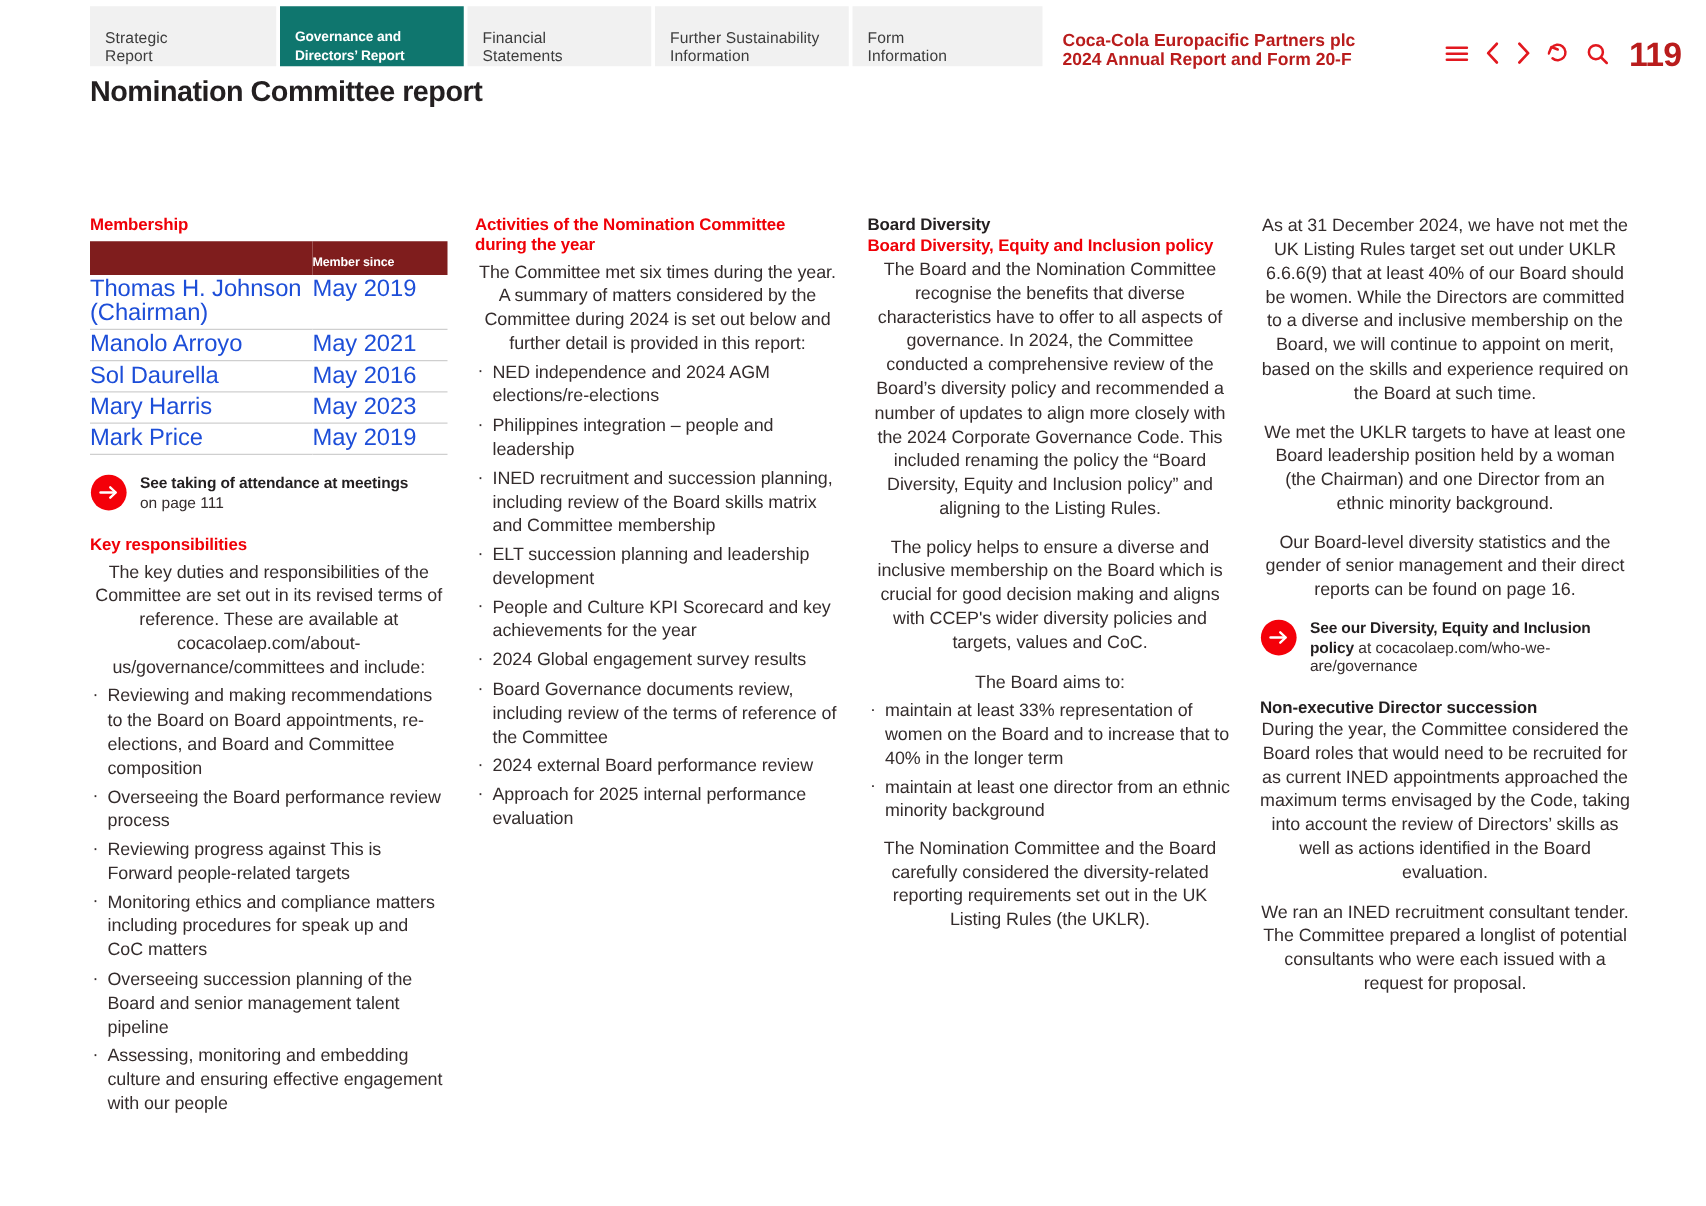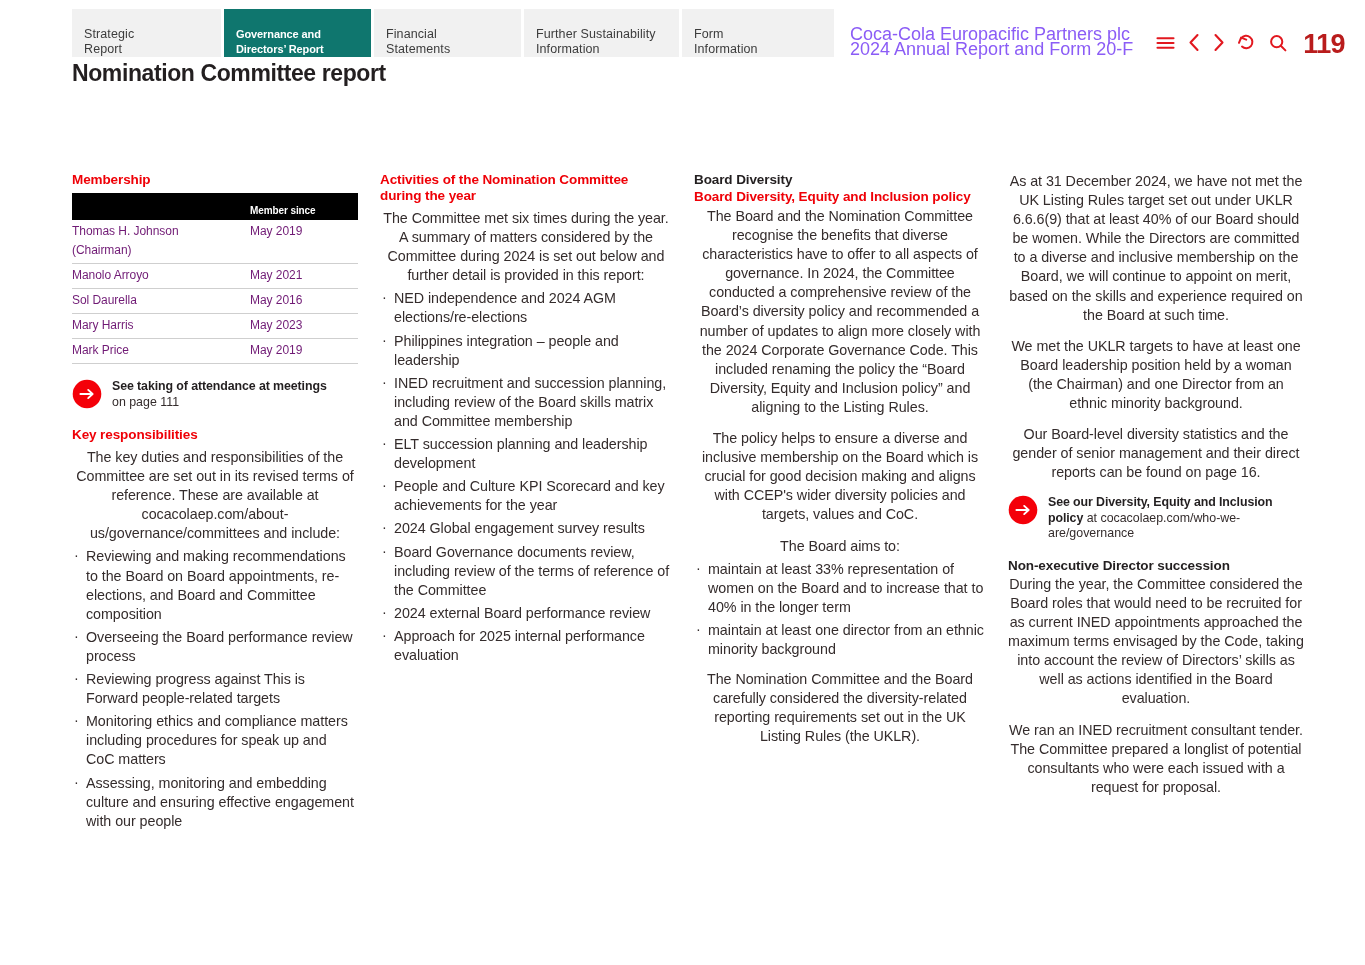--- a/index.html
+++ b/index.html
@@ -8,21 +8,21 @@
     width: 1365px; height: 965px;
     background: #ffffff;
     font-family: "Liberation Sans", sans-serif;
     color: #231f20;
     overflow: hidden;
   }
 
   
   .topnav {
     position: absolute; left: 0; top: 0; width: 1137px; height: 57px;
-    display: flex; align-items: flex-end;
+    display: flex; align-items: center;
   }
   .nav-spacer { width: 72px; flex: none; }
   .tab {
     background: #f1f1f1;
     margin-right: 3px;
     padding: 18px 12px 0 12px;
     font-size: 12.5px;
     line-height: 15px;
     color: #3c3c3c;
     letter-spacing: .1px;
@@ -35,22 +35,23 @@
   .tab.w4 { width: 155px; }
   .tab.w5 { width: 152px; }
   .tab.active {
     background: #0f766e; color: #ffffff; font-weight: bold;
     font-size: 11px; letter-spacing: -.1px;
   }
 
   .brandline {
     flex: none;
     padding: 22px 0 0 13px;
-    font-size: 18px; line-height: 15px; color: #8b5cf6;
+    font-size: 14px; line-height: 15px; color: #b91c1c;
     white-space: pre-line;
+    font-weight: bold;
   }
 
   .navicons {
     position: absolute; right: 78px; top: 33px;
     display: flex; align-items: center; gap: 13px;
   }
   .navicons svg { display: block; }
   .pagenum {
     position: absolute; right: 20px; top: 29px;
     font-size: 27px; font-weight: bold; letter-spacing: -.6px;
@@ -97,28 +98,28 @@
     margin-bottom: 4px; color: #342c2c; letter-spacing: -.05px;
   }
   ul.bullets li:before {
     content: "·"; position: absolute; left: 2px; top: -1px;
     color: #342c2c; font-size: 14.3px;
   }
 
   
   table.members { border-collapse: collapse; width: 286px; margin-top: 4px; }
   table.members thead th {
-    background: #000000; color: #ffffff;
+    background: #7f1d1d; color: #ffffff;
     font-size: 10px; font-weight: bold; text-align: left;
     height: 27px; vertical-align: bottom;
     padding: 0 0 4px 0; letter-spacing: -.1px;
   }
   table.members thead th.c1 { width: 178px; padding-left: 2px; }
   table.members tbody td {
-    font-size: 12px; line-height: 19px; color: #701a75;
+    font-size: 19px; line-height: 19px; color: #1d4ed8;
     border-bottom: 1px solid #cfcfcf;
     padding: 2px 0 3px 0; vertical-align: top; letter-spacing: -.05px;
   }
   table.members tbody td.c1 { width: 178px; }
 
   
   .callout { display: flex; align-items: flex-start; margin: 14px 0 0 0; }
   .callout .badge { flex: none; margin-right: 10px; margin-top: 1px; }
   .callout .txt { font-size: 12.4px; line-height: 15.5px; color: #342c2c; padding-top: 1px; }
   .callout .txt b { font-weight: bold; color: #231f20; letter-spacing: -.1px; }
@@ -234,20 +235,21 @@
     </div>
 
     <h3 class="red" style="margin-top:14px">Key responsibilities</h3>
     <p class="body tight">The key duties and responsibilities of the Committee are set out in its revised terms of reference. These are available at cocacolaep.com/about-us/governance/committees and include:</p>
 
     <ul class="bullets">
       <li>Reviewing and making recommendations to the Board on Board appointments, re-elections, and Board and Committee composition</li>
       <li>Overseeing the Board performance review process</li>
       <li>Reviewing progress against This is Forward people-related targets</li>
       <li>Monitoring ethics and compliance matters including procedures for speak up and CoC matters</li>
+      <li>Overseeing succession planning of the Board and senior management talent pipeline</li>
       <li>Assessing, monitoring and embedding culture and ensuring effective engagement with our people</li>
     </ul>
   </div>
 
   <div class="col c2">
     <h3 class="red">Activities of the Nomination Committee during the year</h3>
     <p class="body tight">The Committee met six times during the year. A summary of matters considered by the Committee during 2024 is set out below and further detail is provided in this report:</p>
     <ul class="bullets">
       <li>NED independence and 2024 AGM elections/re-elections</li>
       <li>Philippines integration – people and leadership</li>

